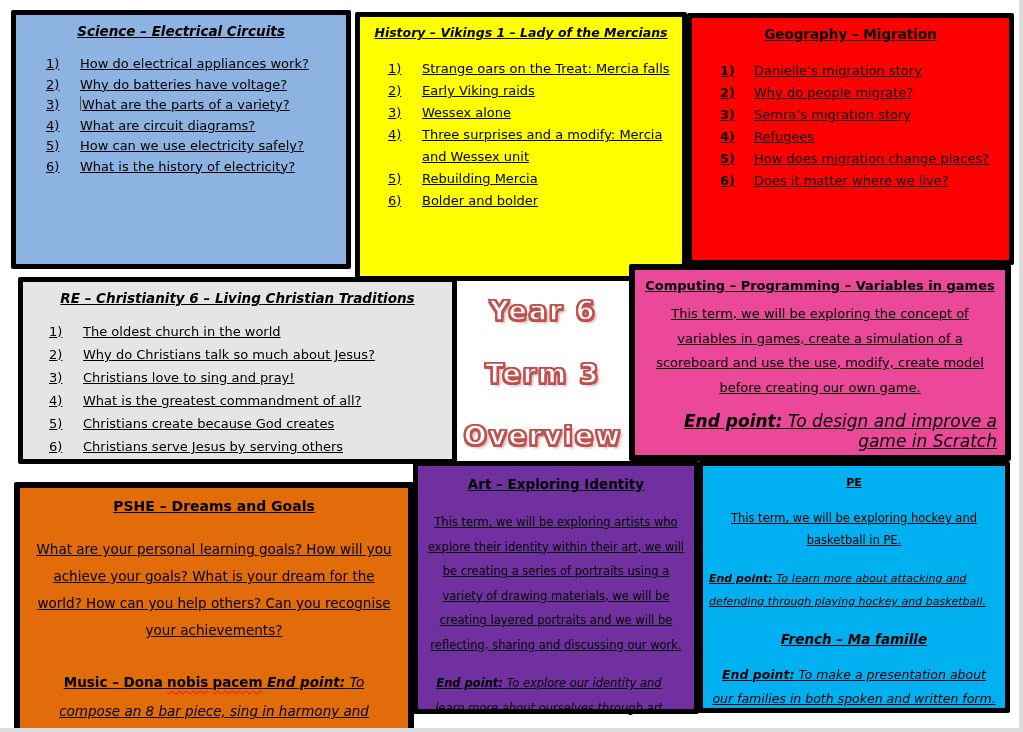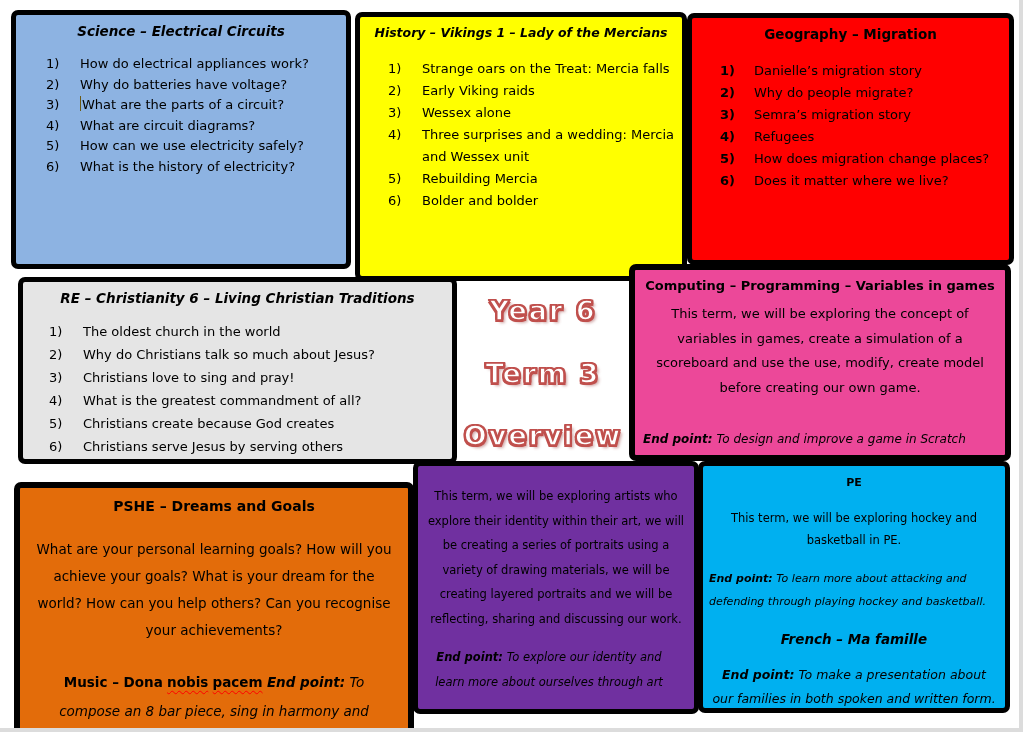--- a/index.html
+++ b/index.html
@@ -4,21 +4,21 @@
 <style>
   * { box-sizing: border-box; margin: 0; padding: 0; }
   html,body { background:#ffffff; }
   body { font-family: "DejaVu Sans", sans-serif; color:#000; }
   .page {
     position: relative; width: 1023px; height: 732px; background: #ffffff;
     border-right: 4px solid #dcdcdc; border-bottom: 4px solid #dcdcdc;
     overflow: hidden;
   }
   .box {
-    position: absolute; border: 5px solid #000; border-radius: 7px;
+    position: absolute; border: 5px solid #000; border-radius: 2px; text-decoration: underline;
   }
   .box-title { text-align: center; font-weight: bold; font-size: 13.5px; padding-top: 8px; }
   .italic { font-style: italic; }
 
   
   .qlist { list-style: none; counter-reset: q; font-size: 13px; }
   .qlist li { display: flex; align-items: flex-start; }
   .qlist li::before { counter-increment: q; content: counter(q) ")"; flex: 0 0 22px; margin-right: 12px; }
   .qlist.bold-nums li::before { font-weight: bold; }
 
@@ -48,21 +48,21 @@
     text-shadow:
       -1.5px -1.5px 0 #C0504D, 1.5px -1.5px 0 #C0504D,
       -1.5px  1.5px 0 #C0504D, 1.5px  1.5px 0 #C0504D,
       -1.5px  0 0 #C0504D, 1.5px 0 0 #C0504D,
        0 -1.5px 0 #C0504D, 0 1.5px 0 #C0504D,
        3px 3px 3px rgba(150,60,60,0.45);
   }
 
   .body-text { text-align: center; }
   .computing .body-text { margin: 9px 10px 0 10px; font-size: 13px; line-height: 24.5px; }
-  .computing .ep { margin: 32px 8px 0 8px; font-size: 12px; text-align: left; }
+  .computing .ep { margin: 11px 8px 0 8px; font-size: 17px; text-align: right; }
   .ep-label { font-weight: bold; font-style: italic; }
   .ep-text { font-style: italic; }
 
   .pshe .box-title { font-size: 14px; padding-top: 10px; }
   .pshe .body-text { margin: 22px 10px 0 10px; font-size: 13.5px; line-height: 27px; }
   .pshe .music { margin: 24px 12px 0 12px; font-size: 13.5px; line-height: 29px; text-align: center; }
   .music-bold { font-weight: bold; }
   .squiggle { font-weight: bold; text-decoration: underline wavy #FF0000 1px; text-underline-offset: 3px; }
 
   .art .box-title { padding-top: 10px; }
@@ -86,21 +86,21 @@
     <div class="box-title italic">Science – Electrical Circuits</div>
     <ol class="qlist">
       <li>
           <span>How do electrical appliances work?</span>
         </li>
       <li>
           <span>Why do batteries have voltage?</span>
         </li>
       <li>
           <span class="caret"></span>
-          <span>What are the parts of a circuit?</span>
+          <span>What are the parts of a variety?</span>
         </li>
       <li>
           <span>What are circuit diagrams?</span>
         </li>
       <li>
           <span>How can we use electricity safely?</span>
         </li>
       <li>
           <span>What is the history of electricity?</span>
         </li>
@@ -113,21 +113,21 @@
       <li>
           <span>Strange oars on the Treat: Mercia falls</span>
         </li>
       <li>
           <span>Early Viking raids</span>
         </li>
       <li>
           <span>Wessex alone</span>
         </li>
       <li>
-          <span>Three surprises and a wedding: Mercia and Wessex unit</span>
+          <span>Three surprises and a modify: Mercia and Wessex unit</span>
         </li>
       <li>
           <span>Rebuilding Mercia</span>
         </li>
       <li>
           <span>Bolder and bolder</span>
         </li>
     </ol>
   </div>
 
@@ -200,20 +200,21 @@
     <div class="music">
       <span class="music-bold">Music – Dona</span>
       <span class="squiggle">nobis</span>
       <span class="squiggle">pacem</span>
       <span class="ep-label">End point:</span>
       <span class="ep-text">To compose an 8 bar piece, sing in harmony and identify changes in music.</span>
     </div>
   </div>
 
   <div class="box art" style="background:#7030A0">
+    <div class="box-title">Art – Exploring Identity</div>
     <div class="body-text">This term, we will be exploring artists who explore their identity within their art, we will be creating a series of portraits using a variety of drawing materials, we will be creating layered portraits and we will be reflecting, sharing and discussing our work.</div>
     <div class="ep">
       <span class="ep-label">End point:</span>
       <span class="ep-text">To explore our identity and learn more about ourselves through art</span>
     </div>
   </div>
 
   <div class="box pe" style="background:#00B0F0">
     <div class="box-title">PE</div>
     <div class="body-text">This term, we will be exploring hockey and basketball in PE.</div>

